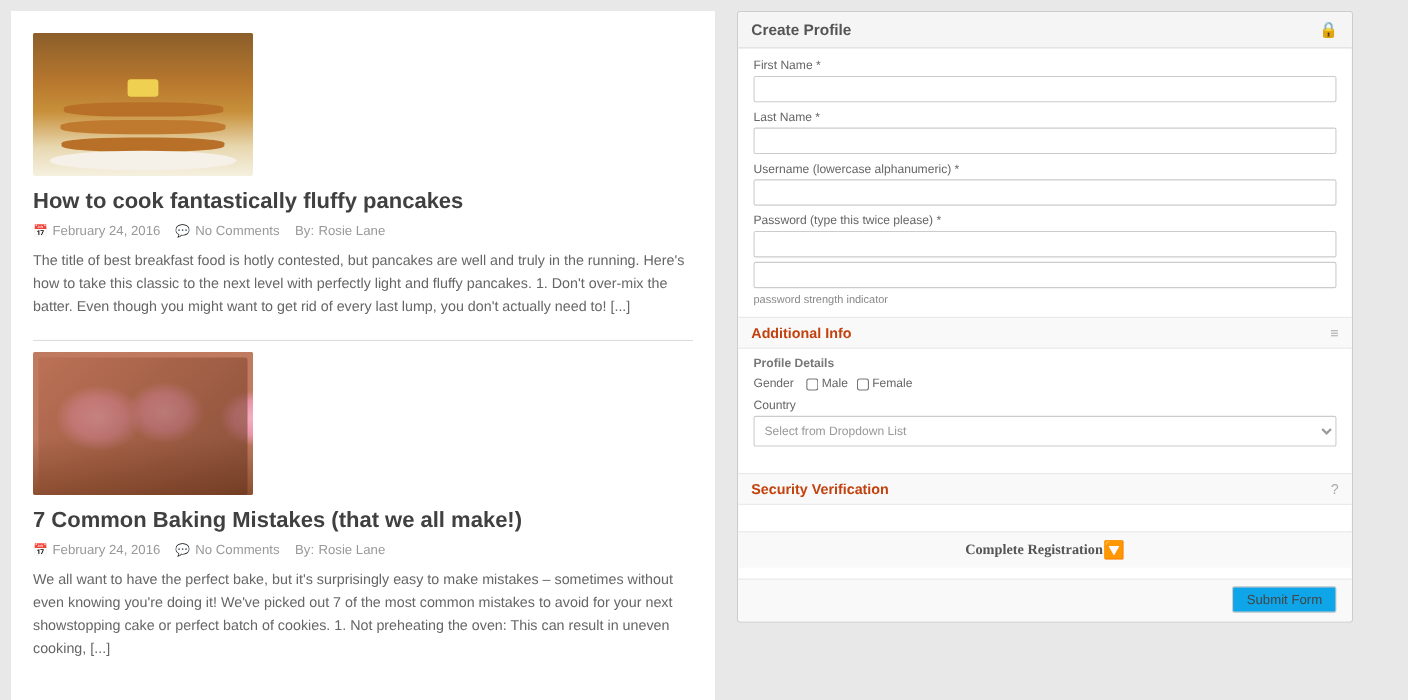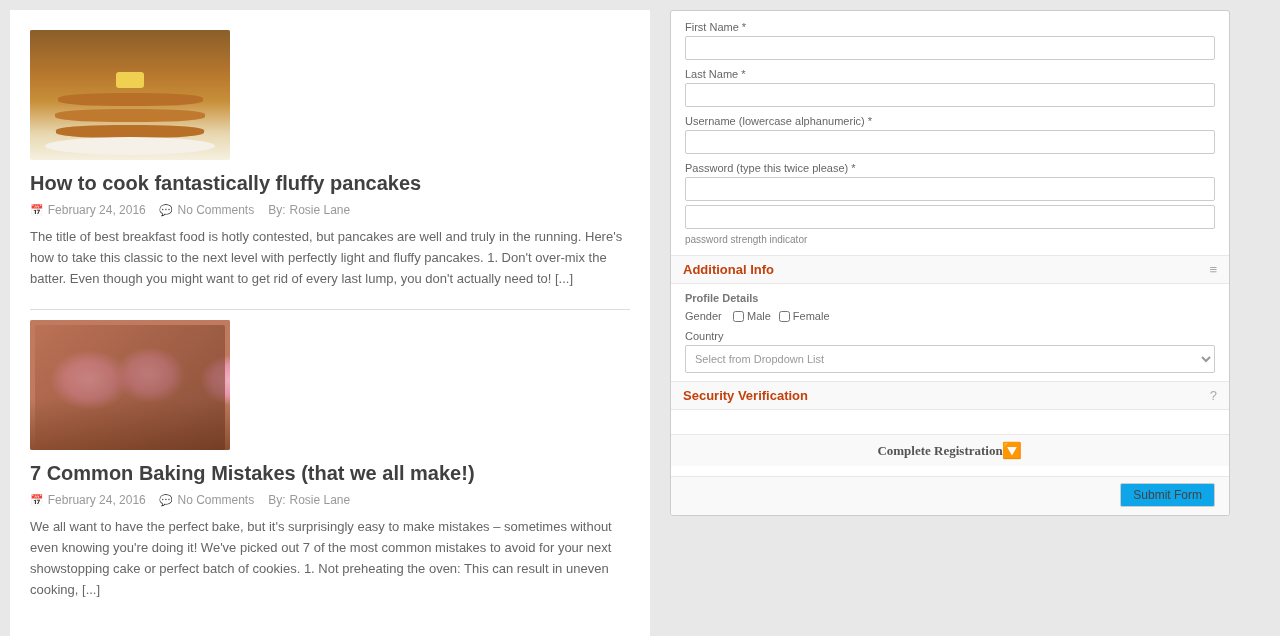--- a/index.html
+++ b/index.html
@@ -204,21 +204,21 @@
       align-items: center;
       gap: 3px;
       font-size: 11px;
       color: #666;
     }
     .gender-option input[type="checkbox"] {
       width: 11px;
       height: 11px;
     }
     .country-row {
-      margin-bottom: 8px;
+      margin-bottom: 24px;
     }
     .form-select {
       width: 100%;
       height: 28px;
       border: 1px solid #ccc;
       border-radius: 2px;
       padding: 2px 5px;
       font-size: 11px;
       color: #999;
       background: #fff;
@@ -323,20 +323,24 @@
         </div>
       </div>
       <p class="article-excerpt">We all want to have the perfect bake, but it's surprisingly easy to make mistakes – sometimes without even knowing you're doing it! We've picked out 7 of the most common mistakes to avoid for your next showstopping cake or perfect batch of cookies. 1. Not preheating the oven: This can result in uneven cooking, [...]</p>
     </div>
 
   </div>
 
   <div class="sidebar">
     <div class="form-panel">
 
+      <div class="panel-header">
+        <span class="panel-header-title">Create Profile</span>
+        <span class="panel-header-icon">🔒</span>
+      </div>
 
       <div class="form-body">
 
         <div class="form-group">
           <label class="form-label">First Name *</label>
           <input type="text" class="form-input" style="">
         </div>
 
         <div class="form-group">
           <label class="form-label">Last Name *</label>

